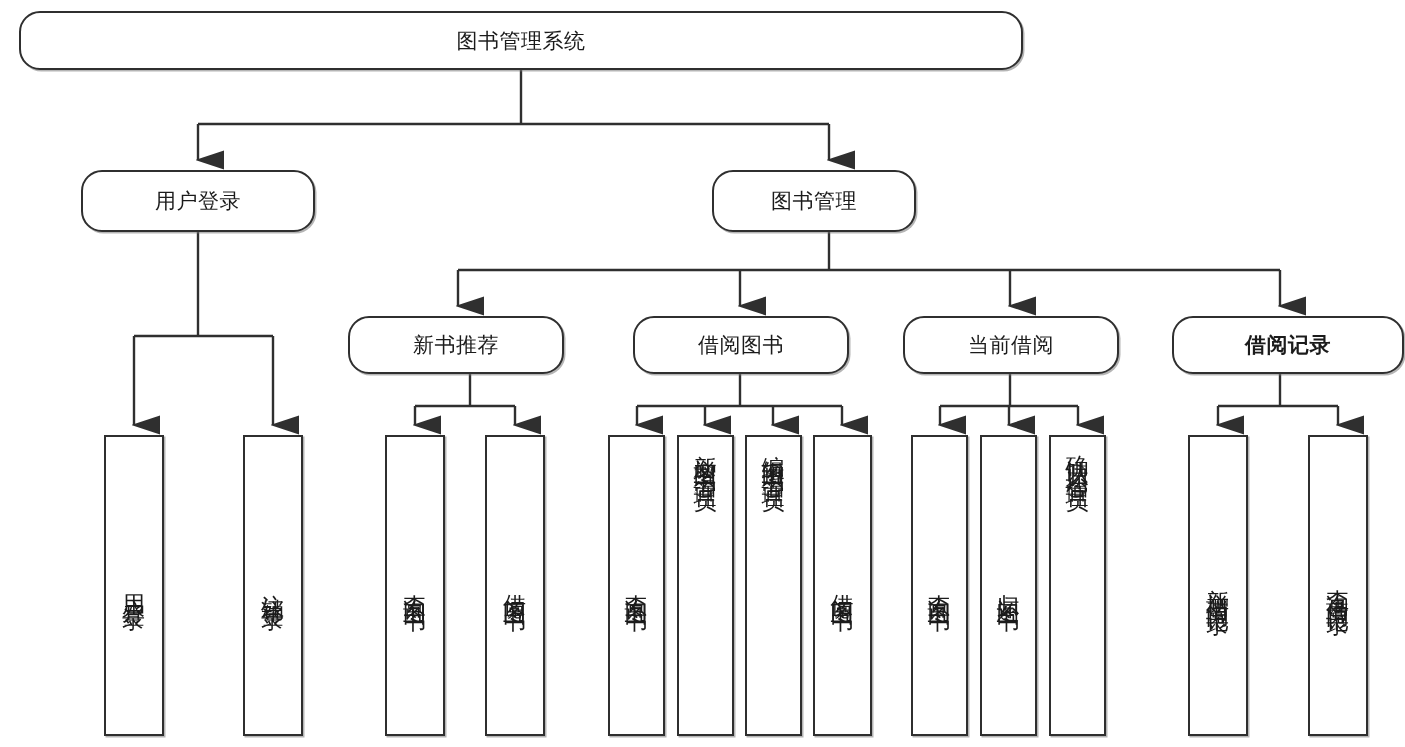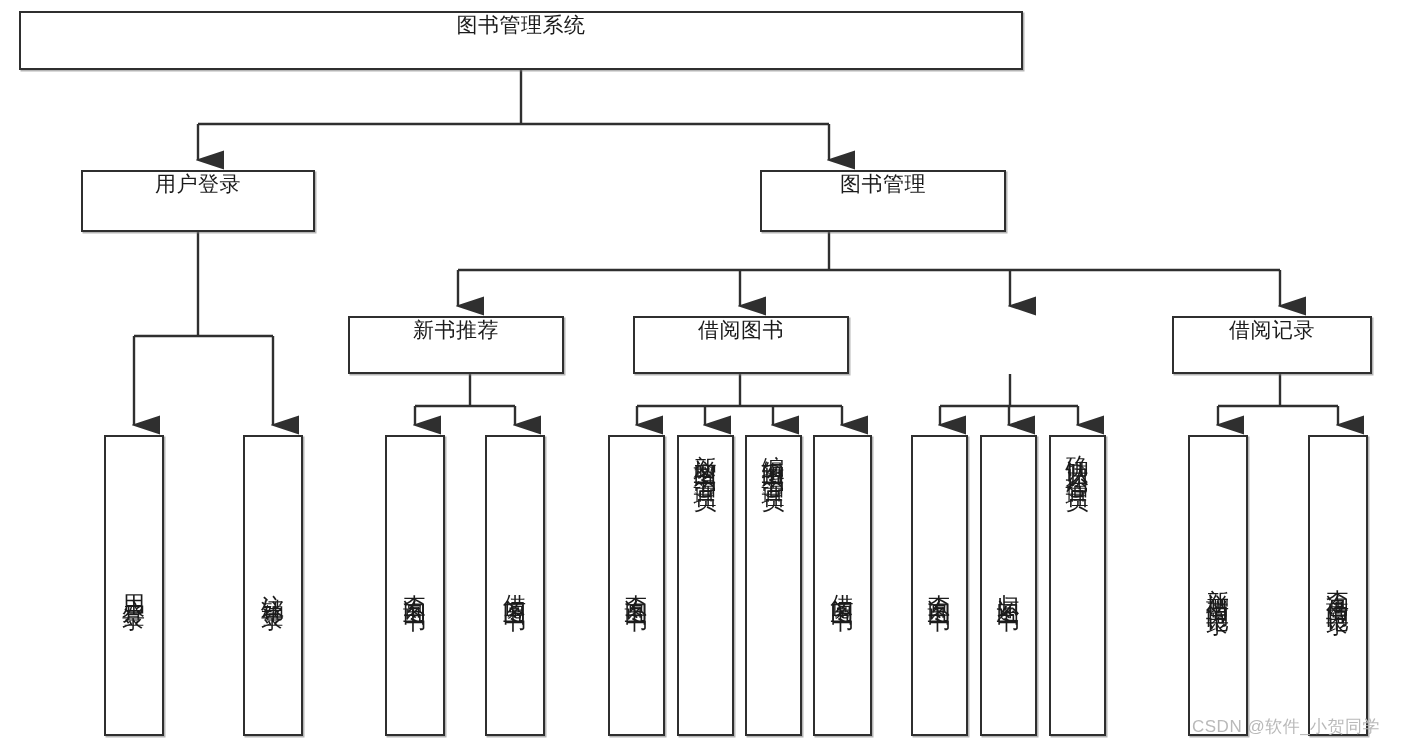--- a/index.html
+++ b/index.html
@@ -29,21 +29,23 @@
   }
   .node-box {
     position: absolute;
     box-sizing: border-box;
     background: #ffffff;
     border: 2px solid #2f2f2f;
     box-shadow: 1.5px 1.5px 0 0 rgba(120,120,120,0.55);
   }
   .node-box.horiz {
     display: flex;
+    align-items: center;
     justify-content: center;
+    border-radius: 21px;
   }
   .node-label-h {
     font-size: 21px;
     color: #1b1b1b;
     letter-spacing: 0.5px;
     line-height: 1.1;
     white-space: nowrap;
   }
   .node-box.vert {
     display: flex;
@@ -126,31 +128,34 @@
     </g>
   </svg>
 
   <div class="node-box horiz" style="left: 19px; top: 11px; width: 1004px; height: 59px;">
     <span class="node-label-h">图书管理系统</span>
   </div>
 
   <div class="node-box horiz" style="left: 81px; top: 170px; width: 234px; height: 62px;">
     <span class="node-label-h">用户登录</span>
   </div>
-  <div class="node-box horiz" style="left: 712px; top: 170px; width: 246px; height: 62px; margin-left: 48px;">
+  <div class="node-box horiz" style="left: 712px; top: 170px; width: 204px; height: 62px;">
     <span class="node-label-h">图书管理</span>
   </div>
 
   <div class="node-box horiz" style="left: 348px; top: 316px; width: 216px; height: 58px;">
     <span class="node-label-h">新书推荐</span>
   </div>
   <div class="node-box horiz" style="left: 633px; top: 316px; width: 216px; height: 58px;">
     <span class="node-label-h">借阅图书</span>
   </div>
-  <div class="node-box horiz" style="left: 1172px; top: 316px; width: 200px; height: 58px;">
+  <div class="node-box horiz" style="left: 903px; top: 316px; width: 216px; height: 58px;">
+    <span class="node-label-h">当前借阅</span>
+  </div>
+  <div class="node-box horiz" style="left: 1172px; top: 316px; width: 232px; height: 58px; font-weight: bold;">
     <span class="node-label-h">借阅记录</span>
   </div>
 
   <div class="node-box vert centered" style="left: 104px; top: 435px; width: 60px; height: 301px;">
     <span class="node-label-v">用户登录</span>
   </div>
   <div class="node-box vert centered" style="left: 243px; top: 435px; width: 60px; height: 301px;">
     <span class="node-label-v">注销登录</span>
   </div>
   <div class="node-box vert centered" style="left: 385px; top: 435px; width: 60px; height: 301px;">
@@ -180,15 +185,14 @@
   <div class="node-box vert" style="left: 1049px; top: 435px; width: 57px; height: 301px;">
     <span class="node-label-v">确认归还（管理员）</span>
   </div>
   <div class="node-box vert centered" style="left: 1188px; top: 435px; width: 60px; height: 301px;">
     <span class="node-label-v">新增借阅记录</span>
   </div>
   <div class="node-box vert centered" style="left: 1308px; top: 435px; width: 60px; height: 301px;">
     <span class="node-label-v">查询借阅记录</span>
   </div>
 
-  <div class="watermark" style="left:1192px; top:715px;">CSDN @软件_小贺同学</div>
 
 </div>
 
 </body></html>

